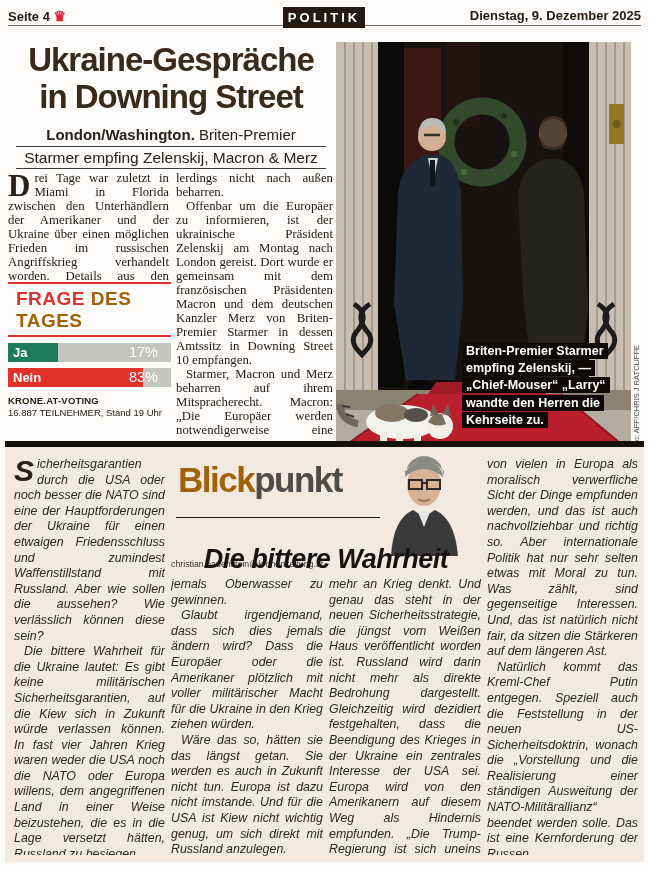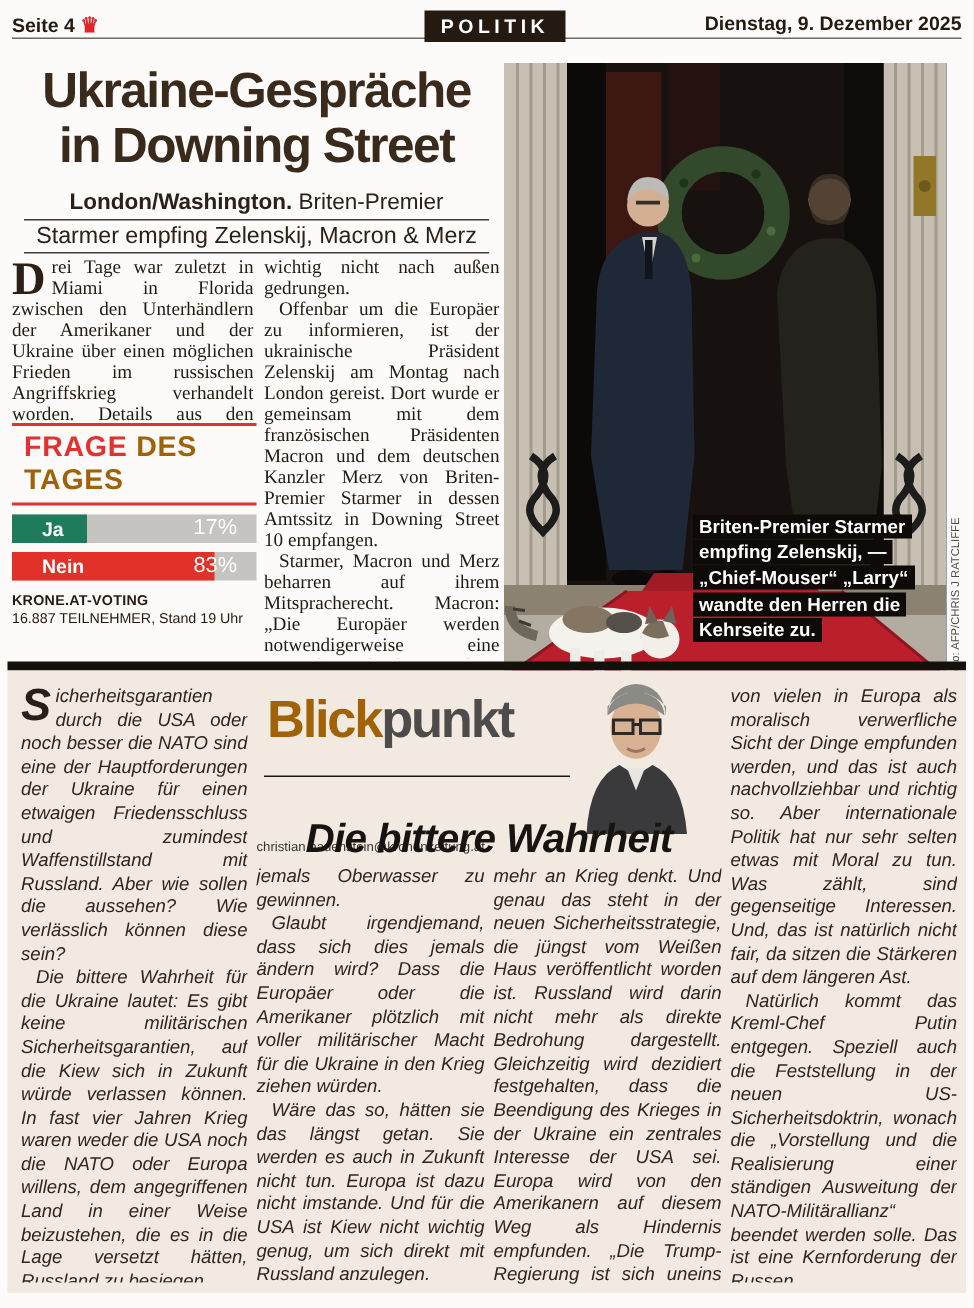--- a/index.html
+++ b/index.html
@@ -8,21 +8,21 @@
     position:relative; width:649px; height:872px; margin:0 auto;
     background:#fcfbf9; overflow:hidden;
     font-family:"Liberation Sans", sans-serif; color:#241a11;
     -webkit-hyphens:auto; hyphens:auto;
   }
   
   .header-rule { position:absolute; top:25px; left:8px; width:633px; border-top:1px solid #6f6a64; }
   .page-num { position:absolute; top:8px; left:8px; font-size:13px; font-weight:bold; }
   .crown-icon { color:#e0262b; font-size:14px; }
   .politik-badge {
-    position:absolute; top:7px; left:283px; width:94px; height:21px;
+    position:absolute; top:7px; left:283px; width:82px; height:21px;
     background:#241a11; color:#fff; font-weight:bold; font-size:13px;
     letter-spacing:3px; text-align:center; line-height:21px;
   }
   .date { position:absolute; top:8px; right:8px; font-size:13px; font-weight:bold; }
   
   .headline {
     position:absolute; top:41px; left:8px; width:326px; text-align:center;
     font-size:33px; line-height:37px; font-weight:bold; color:#3a2a1c; letter-spacing:-1px;
   }
   .sub1 { position:absolute; top:126px; left:8px; width:326px; text-align:center; font-size:15px; color:#2b211a; }
@@ -43,21 +43,21 @@
   }
   
   .poll { position:absolute; top:282px; left:8px; width:163px; }
   .poll-rule { border-top:2px solid #e0322f; margin-bottom:4px; }
   .poll-title { font-size:19px; font-weight:bold; letter-spacing:0.5px; margin:1px 0 3px 8px; }
   .poll-title .red { color:#e0322f; }
   .poll-title .gray { color:#a16207; }
   .poll-question { font-weight:bold; font-style:italic; font-size:13px; line-height:15.5px; color:#2a2018; margin-top:5px; }
   .poll-row { position:relative; height:19px; background:#c6c4c1; margin-top:6px; }
   .poll-fill { position:absolute; left:0; top:0; bottom:0; min-width:50px; display:flex; align-items:center; }
-  .poll-label { color:#fff; font-weight:bold; font-size:13px; padding-left:20px; }
+  .poll-label { color:#fff; font-weight:bold; font-size:13px; padding-left:5px; }
   .poll-pct { position:absolute; right:13px; top:0; line-height:19px; color:#fff; font-weight:normal; font-size:14.5px; }
   .poll-src { margin-top:8px; font-size:9.5px; font-weight:bold; letter-spacing:0.2px; }
   .poll-meta { font-size:9.5px; margin-top:1px; }
   
   .photo { position:absolute; top:42px; left:336px; width:295px; height:410px; overflow:hidden; background:#0c4a6e; }
   .caption { position:absolute; left:126px; top:301px; width:160px; font-size:12.5px; font-weight:bold; line-height:17.2px; color:#fff; }
   .caption span { background:#0d0a07; padding:1px 4px; -webkit-box-decoration-break:clone; box-decoration-break:clone; }
   .credit {
     position:absolute; left:632px; top:255px; width:13px; height:197px;
     writing-mode:vertical-rl; transform:rotate(180deg);
@@ -109,21 +109,21 @@
     <b>London/Washington.</b><span> Briten-Premier</span>
   </div>
   <div class="subrule1"></div>
   <div class="sub2">Starmer empfing Zelenskij, Macron &amp; Merz</div>
   <div class="subrule2"></div>
 
   <div class="acol acol1">
     <p><span class="dropcap">D</span><span>rei Tage war zuletzt in Miami in Florida zwischen den Unterhändlern der Amerikaner und der Ukraine über einen möglichen Frieden im russischen Angriffskrieg verhandelt worden. Details aus den Gesprächen sind al-</span></p>
   </div>
   <div class="acol acol2">
-    <p>wichtig nicht nach außen gedrungen.</p>
+    <p>lerdings nicht nach außen beharren.</p>
     <p>Offenbar um die Europäer zu informieren, ist der ukrainische Präsident Zelenskij am Montag nach London gereist. Dort wurde er gemeinsam mit dem französischen Präsidenten Macron und dem deutschen Kanzler Merz von Briten-Premier Starmer in dessen Amtssitz in Downing Street 10 empfangen.</p>
     <p>Starmer, Macron und Merz beharren auf ihrem Mitspracherecht. Macron: „Die Europäer werden notwendigerweise eine tragende Säule der gerechten und dauerhaften Lösung sein, die wir gemeinsam aufbauen.“</p>
   </div>
 
   <div class="poll">
     <div class="poll-rule"></div>
     <div class="poll-title">
       <span class="red">FRAGE</span>
       <span class="gray">DES TAGES</span>
     </div>

